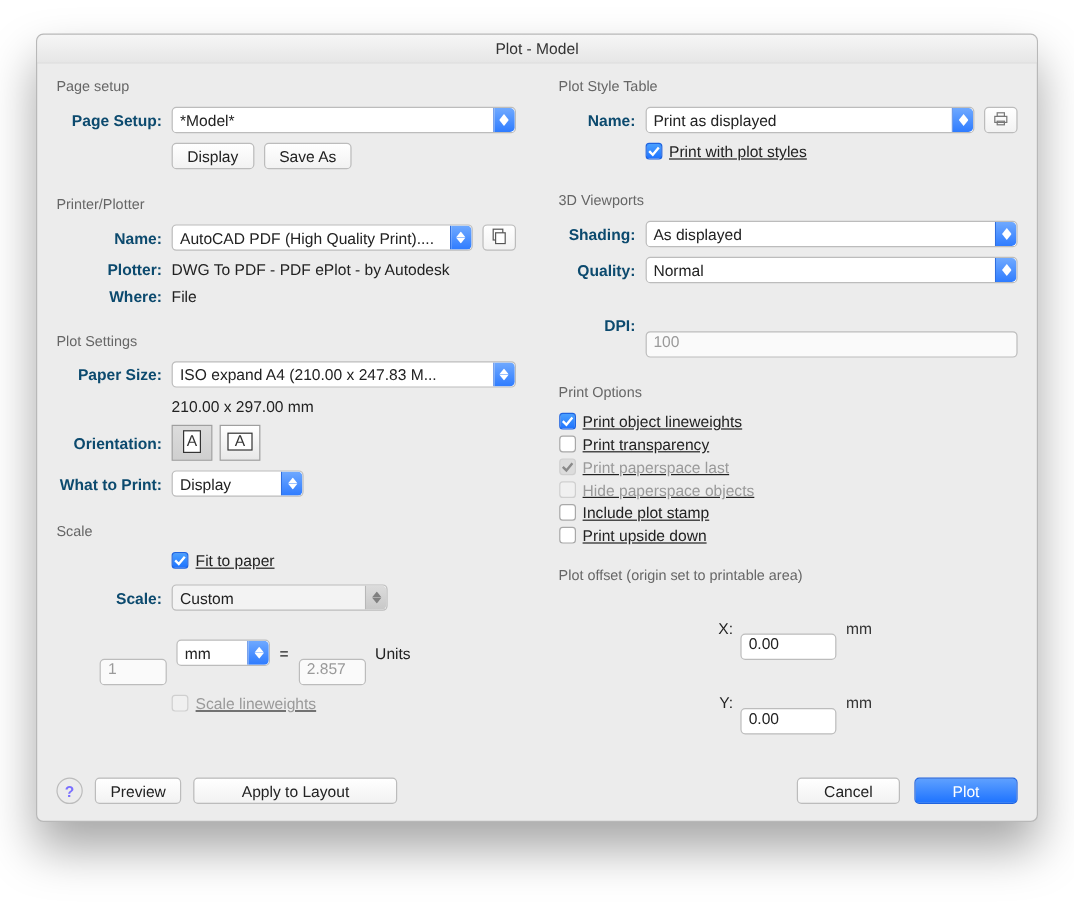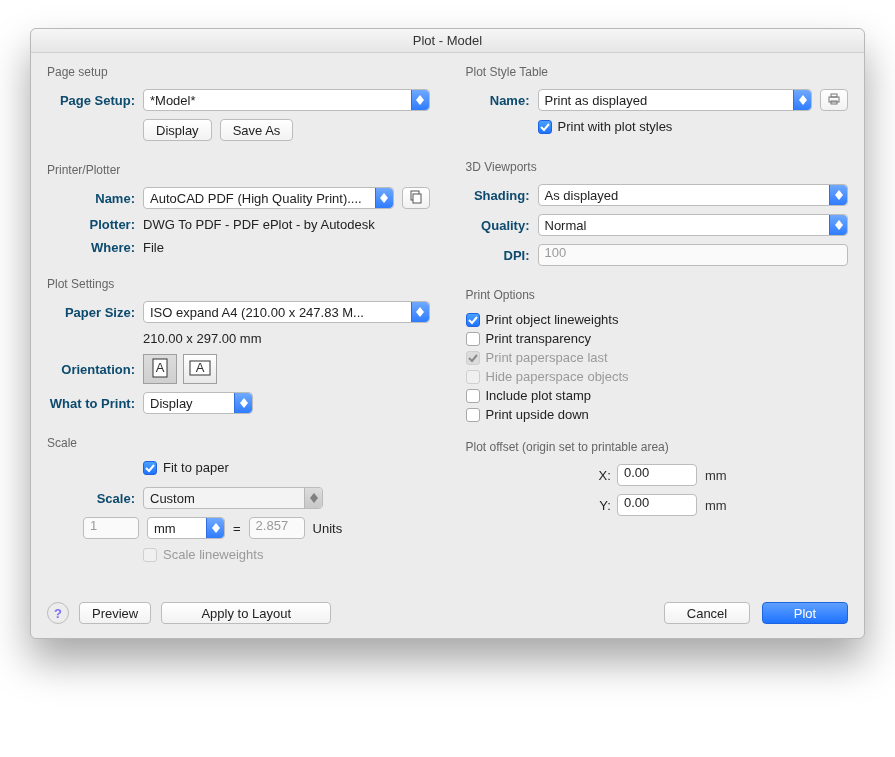--- a/index.html
+++ b/index.html
@@ -19,23 +19,23 @@
   .select{flex:1;height:22px;background:#fff;border:1px solid #bcbcbc;border-radius:4px;display:flex;align-items:center;position:relative;padding:0 20px 0 6px;font-size:13px;}
   .select.disabled{background:#f3f3f3;color:#9a9a9a;}
   .select .cap{position:absolute;right:0;top:0;width:18px;height:100%;background:linear-gradient(#6fa9ff,#2f7cff);border-left:1px solid #2f6fe0;border-radius:0 4px 4px 0;display:flex;flex-direction:column;align-items:center;justify-content:center;}
   .select.disabled .cap{background:linear-gradient(#dcdcdc,#c8c8c8);border-left:1px solid #b8b8b8;}
   .cap svg{width:8px;height:5px;fill:#fff;}
   .select.disabled .cap svg{fill:#808080;}
   .btn{height:22px;border:1px solid #bcbcbc;background:linear-gradient(#fff,#f2f2f2);border-radius:4px;padding:0 16px;font-size:13px;display:inline-flex;align-items:center;justify-content:center;}
   .btn.small{padding:0 12px;}
   .btn.primary{background:linear-gradient(#5ea0ff,#1e73ff);border-color:#1e63e0;color:#fff;}
   .iconbtn{width:28px;height:22px;border:1px solid #bcbcbc;background:linear-gradient(#fff,#f2f2f2);border-radius:4px;display:inline-flex;align-items:center;justify-content:center;}
-  .txt{height:22px;border:1px solid #bcbcbc;border-radius:4px;background:#fff;padding:0 6px;}
+  .txt{height:22px;border:1px solid #bcbcbc;border-radius:4px;background:#fff;padding:0 6px;margin-top:32px;}
   .txt.disabled{color:#9a9a9a;background:#fafafa;}
-  .chk{display:flex;align-items:flex-end;gap:6px;margin-bottom:4px;}
+  .chk{display:flex;align-items:flex-start;gap:6px;margin-bottom:4px;text-decoration:underline;}
   .box{width:14px;height:14px;border:1px solid #a8a8a8;border-radius:3px;background:#fff;display:inline-flex;align-items:center;justify-content:center;}
   .box.on{background:linear-gradient(#4aa0ff,#1e73ff);border-color:#1e63e0;}
   .box.on svg{width:10px;height:10px;fill:#fff;}
   .box.disabled{background:#f0f0f0;border-color:#cfcfcf;}
   .box.disabled.on{background:#dcdcdc;}
   .box.disabled.on svg{fill:#8a8a8a;}
   .chk.disabled span{color:#9a9a9a;}
   .static{color:#222;}
   .orient{display:flex;gap:6px;}
   .orient .tg{width:34px;height:30px;border:1px solid #9f9f9f;background:linear-gradient(#fff,#e8e8e8);display:flex;align-items:center;justify-content:center;}

